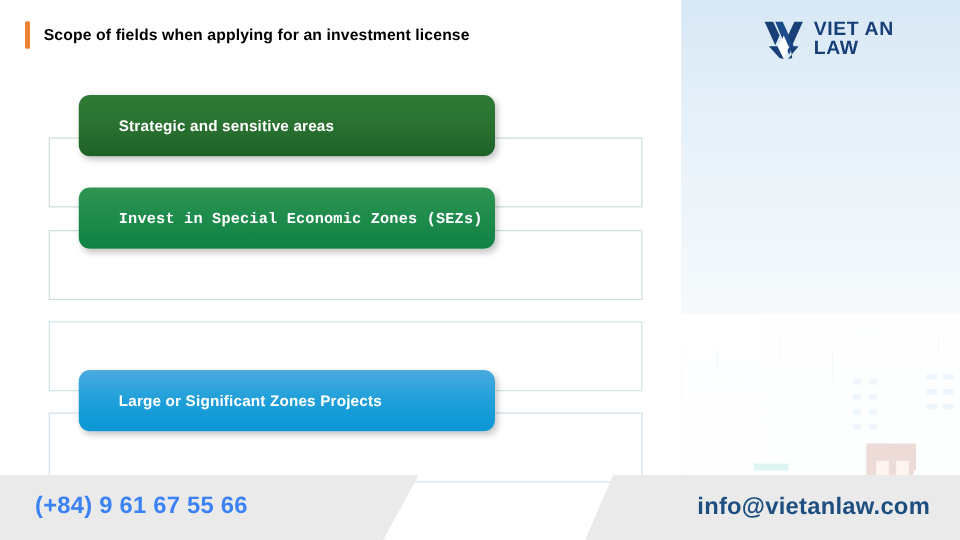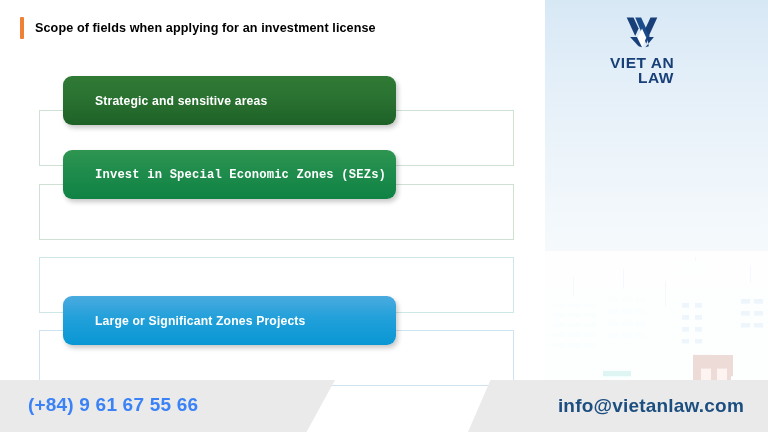--- a/index.html
+++ b/index.html
@@ -32,31 +32,31 @@
   .city {
     position: absolute; left: 0; bottom: 0; width: 100%; height: 42%;
     filter: saturate(0.45) brightness(1.18);
     opacity: .92;
   }
   .city svg { display: block; width: 100%; height: 100%; }
 
   
   .logo {
     position: absolute; left: 610px; top: 14px;
-    display: flex; align-items: center; gap: 7px; flex-direction: column;
+    display: flex; align-items: center; gap: 7px;
   }
   .logo-mark { width: 34px; height: 34px; display: block; }
   .logo-text {
     color: #183f77;
     font-weight: bold;
     line-height: 0.98;
     letter-spacing: 0.5px;
   }
   .logo-text .l1 { font-size: 15.5px; display: block; }
-  .logo-text .l2 { font-size: 15.5px; display: block; margin-left: 28px; }
+  .logo-text .l2 { font-size: 15.5px; display: block; }
 
   
   .title-wrap {
     position: absolute; left: 20px; top: 17px;
     display: flex; align-items: center; gap: 11px;
   }
   .title-accent {
     width: 4px; height: 22px; background: #ef8136; border-radius: 1px;
     flex: none;
   }

